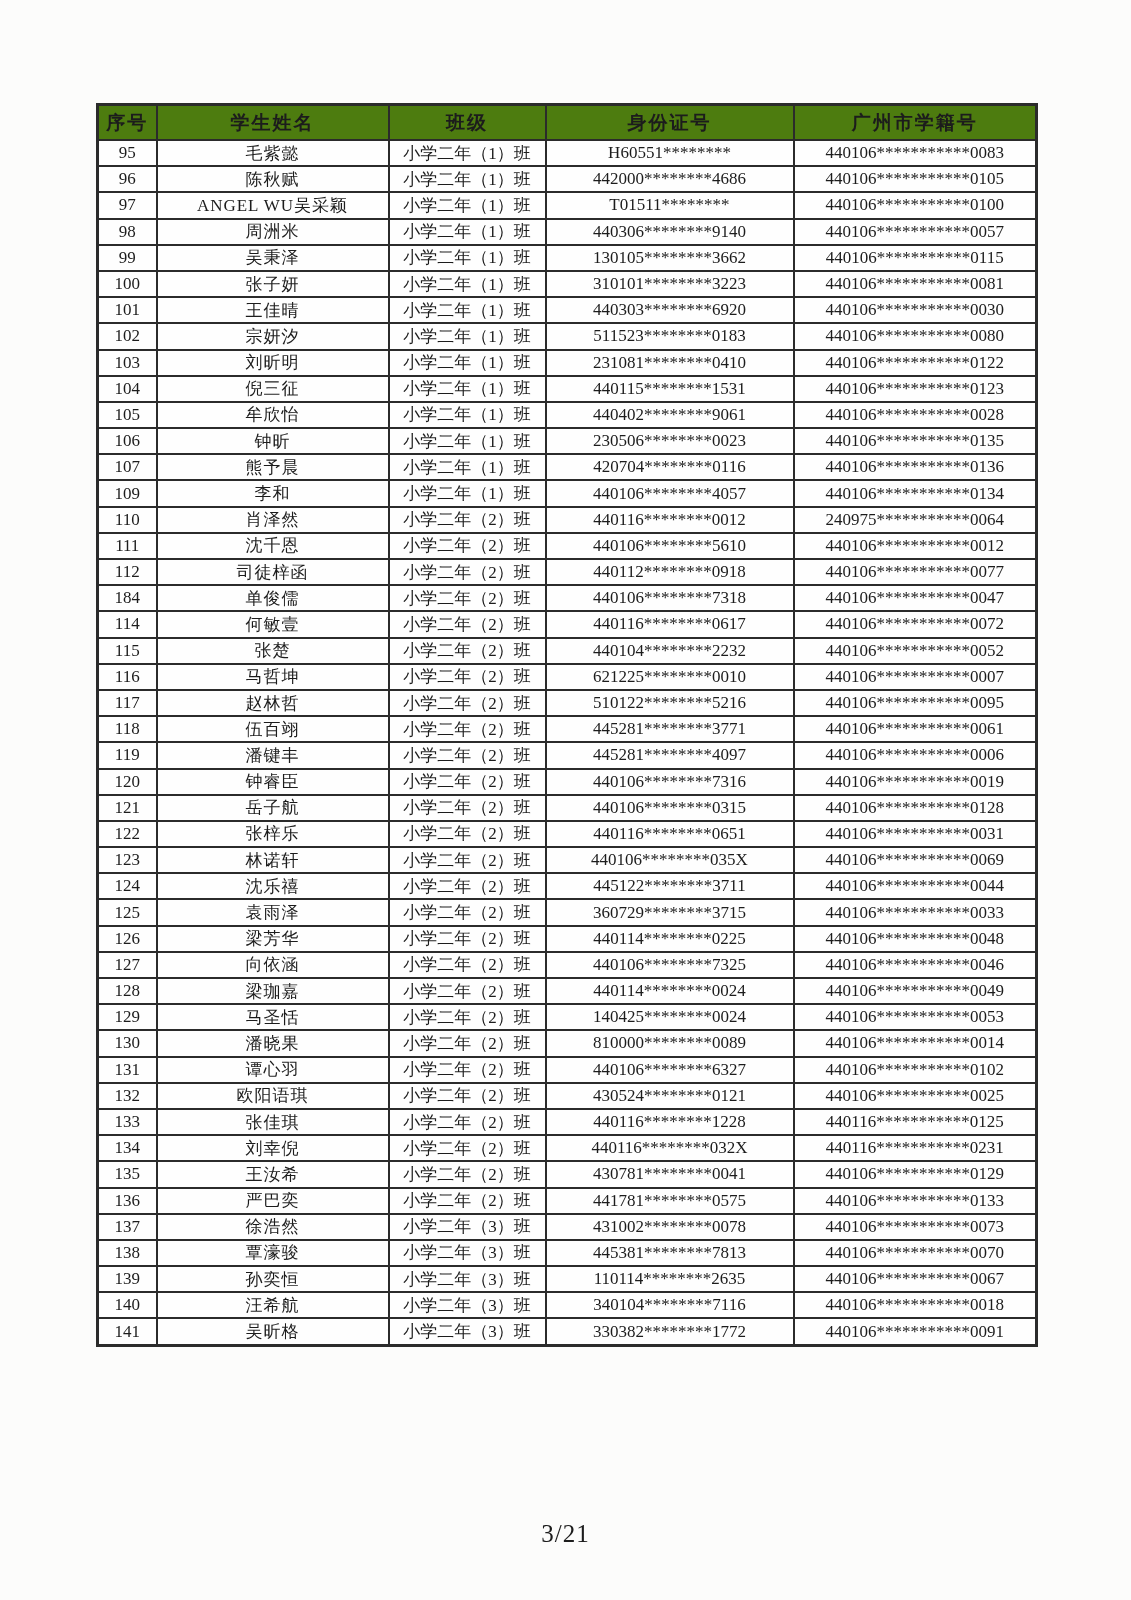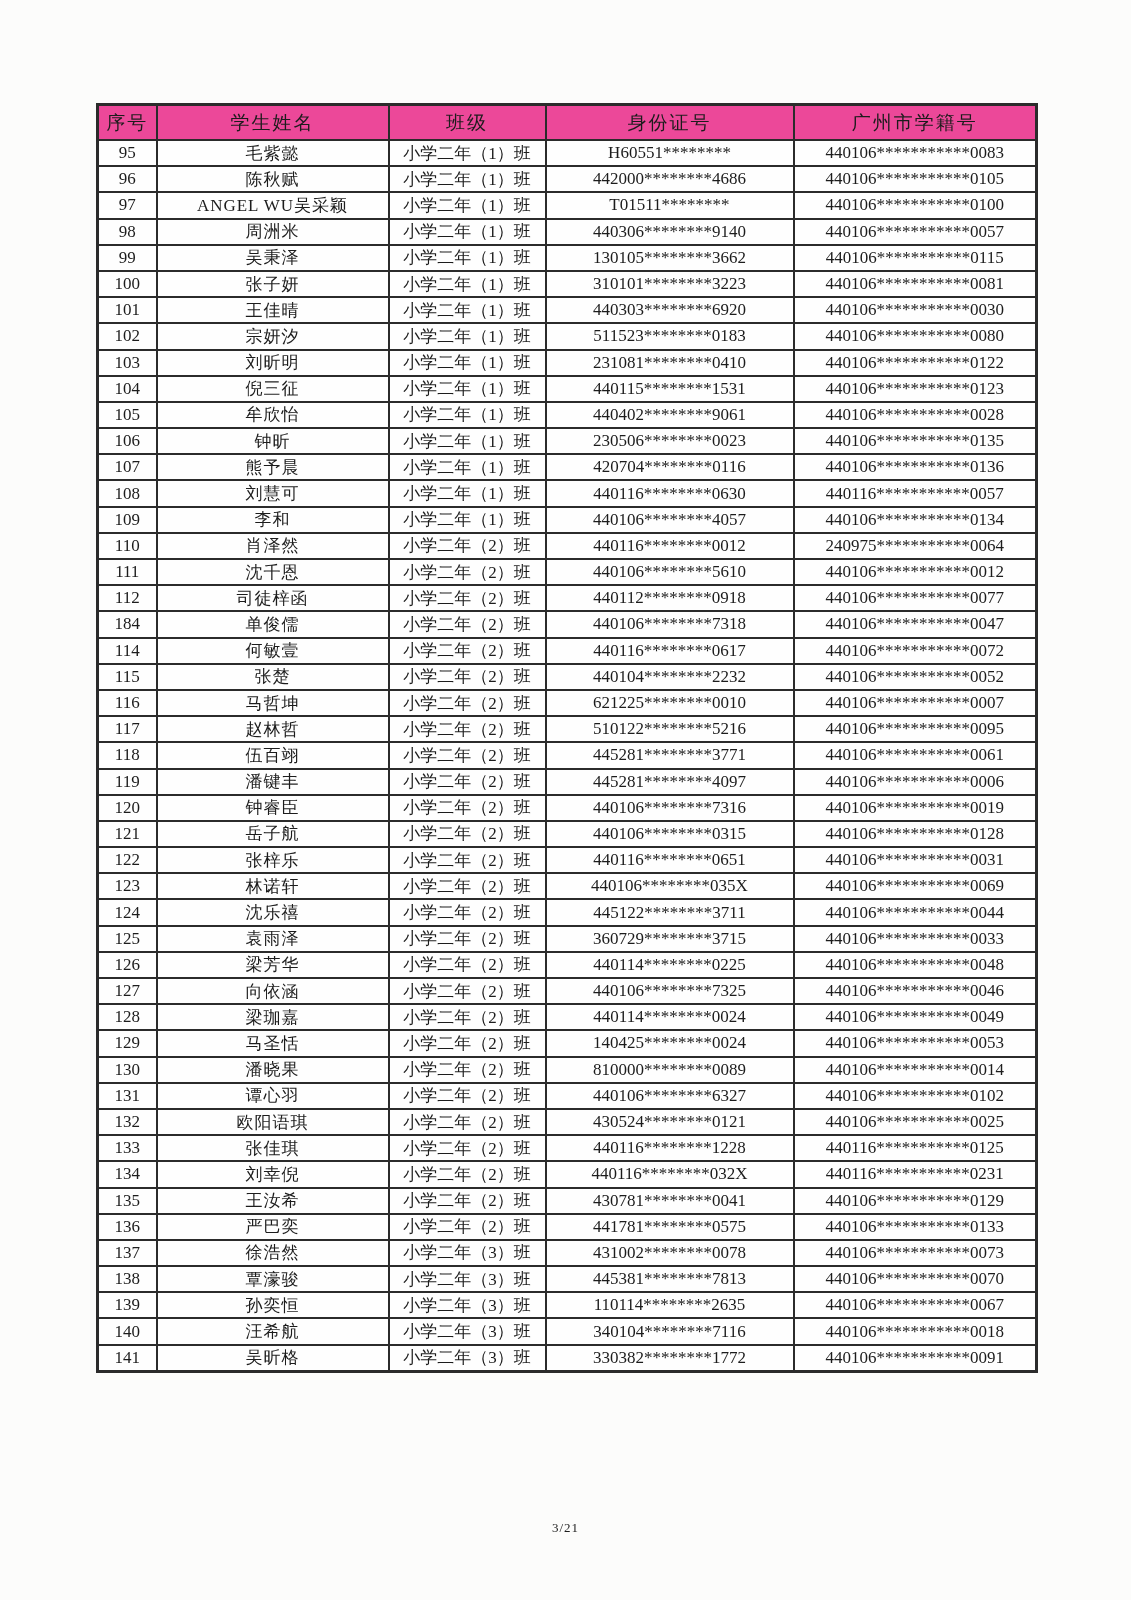--- a/index.html
+++ b/index.html
@@ -29,26 +29,26 @@
   }
   table.roster, table.roster th, table.roster td {
     border: 2px solid #2b2b2b;
   }
   table.roster {
     border-width: 3px;
   }
   table.roster th {
     height: 33px;
     font-size: 19px;
-    font-weight: normal;
+    font-weight: bold;
     text-align: center;
     vertical-align: middle;
     letter-spacing: 2px;
     padding: 0;
-    background: #ec4899;
+    background: #4d7c0f;
   }
   table.roster td {
     height: 24.2px;
     font-size: 17px;
     text-align: center;
     vertical-align: middle;
     padding: 0;
     white-space: nowrap;
     overflow: hidden;
     background: #fefefe;
@@ -62,21 +62,21 @@
   col.w1 { width: 232px; }
   col.w2 { width: 157px; }
   col.w3 { width: 248px; }
   col.w4 { width: 243px; }
   .footer {
     position: absolute;
     left: 0;
     top: 1520px;
     width: 100%;
     text-align: center;
-    font-size: 13px;
+    font-size: 25px;
     letter-spacing: 1px;
   }
 </style>
 </head>
 <body>
 
 <div class="page">
 
   <table class="roster">
     <colgroup>
@@ -181,27 +181,20 @@
           <td class="c4">440106***********0135</td>
         </tr>
         <tr>
           <td class="c0">107</td>
           <td class="c1">熊予晨</td>
           <td class="c2">小学二年（1）班</td>
           <td class="c3">420704********0116</td>
           <td class="c4">440106***********0136</td>
         </tr>
         <tr>
-          <td class="c0">108</td>
-          <td class="c1">刘慧可</td>
-          <td class="c2">小学二年（1）班</td>
-          <td class="c3">440116********0630</td>
-          <td class="c4">440116***********0057</td>
-        </tr>
-        <tr>
           <td class="c0">109</td>
           <td class="c1">李和</td>
           <td class="c2">小学二年（1）班</td>
           <td class="c3">440106********4057</td>
           <td class="c4">440106***********0134</td>
         </tr>
         <tr>
           <td class="c0">110</td>
           <td class="c1">肖泽然</td>
           <td class="c2">小学二年（2）班</td>

